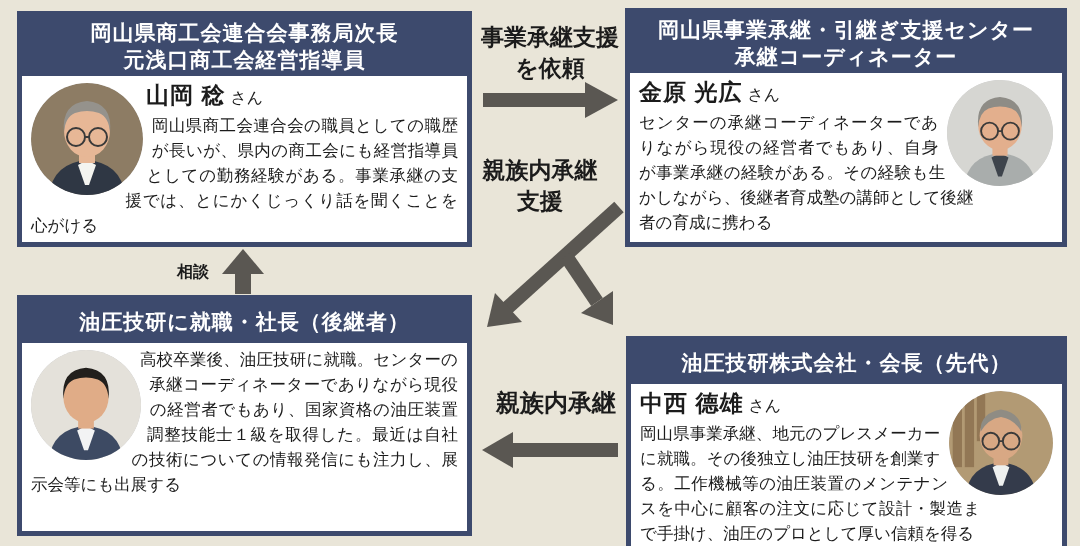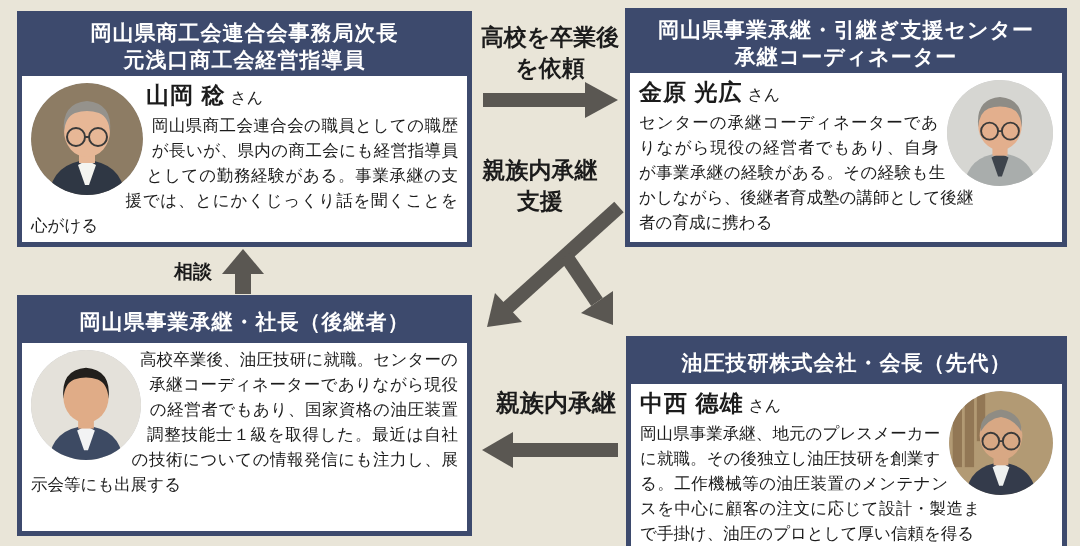--- a/index.html
+++ b/index.html
@@ -42,21 +42,21 @@
   .bio{margin:0; font-size:16.5px; line-height:25px; text-align:justify;}
 
   #box-1{left:17px;  top:11px;  width:455px; height:236px;}
   #box-2{left:625px; top:8px;   width:442px; height:239px;}
   #box-3{left:17px;  top:295px; width:455px; height:241px;}
   #box-4{left:626px; top:293px; width:441px; height:243px;margin-top:43px;}
 
   .alabel{position:absolute; z-index:3; text-align:center; font-weight:600; white-space:pre-line;}
   #label-request       {left:462px; top:22px;  width:176px; font-size:23px; line-height:31px;}
   #label-family-support{left:465px; top:155px; width:150px; font-size:23px; line-height:31px;}
-  #label-consult       {left:158px; top:257px; width:70px;  font-size:19px; line-height:30px;}
+  #label-consult       {left:158px; top:257px; width:70px;  font-size:16px; line-height:30px;}
   #label-succession    {left:480px; top:388px; width:152px; font-size:24px; line-height:30px;}
 </style>
 </head>
 <body>
 
 <div class="canvas">
 
   <svg class="arrows" viewBox="0 0 1080 546" width="1080" height="546" aria-hidden="true">
     <g>
       <rect x="483" y="93" width="102" height="14"></rect>
@@ -71,21 +71,21 @@
       <polygon points="487,327 495,293 522,322"></polygon>
       <line x1="566" y1="256" x2="597" y2="302"></line>
       <polygon points="613,325 581,313 613,291"></polygon>
     </g>
     <g>
       <rect x="513" y="443" width="105" height="14"></rect>
       <polygon points="513,432 513,468 482,450"></polygon>
     </g>
   </svg>
 
-  <div class="alabel" id="label-request">高校を卒業後
+  <div class="alabel" id="label-request">事業承継支援
 を依頼</div>
   <div class="alabel" id="label-family-support">親族内承継
 支援</div>
   <div class="alabel" id="label-consult">相談</div>
   <div class="alabel" id="label-succession">親族内承継</div>
 
   <section class="pbox" id="box-2">
     <header>岡山県事業承継・引継ぎ支援センター
 承継コーディネーター</header>
     <div class="content">
@@ -127,21 +127,21 @@
               <path d="M54 54 h4"></path>
             </g>
           </svg>
         </div>
       <div class="name-row"><span>山岡 稔</span><span class="hono">さん</span></div>
       <p class="bio">岡山県商工会連合会の職員としての職歴が長いが、県内の商工会にも経営指導員としての勤務経験がある。事業承継の支援では、とにかくじっくり話を聞くことを心がける</p>
     </div>
   </section>
 
   <section class="pbox" id="box-3">
-    <header class="single">岡山県事業承継・社長（後継者）</header>
+    <header class="single">油圧技研に就職・社長（後継者）</header>
     <div class="content">
       <div class="photo left p3">
           <svg viewBox="0 0 112 112" aria-hidden="true">
             <circle cx="56" cy="56" r="56" fill="#e4e1da"></circle>
             <path d="M18 112 Q22 80 56 77 Q90 80 94 112 Z" fill="#3d4a63"></path>
             <path d="M47 82 L56 77 L65 82 L58 102 L54 102 Z" fill="#f2f3f4"></path>
             <rect x="48" y="64" width="16" height="16" fill="#e0ac87"></rect>
             <ellipse cx="56" cy="48" rx="23" ry="26" fill="#e0ac87"></ellipse>
             <path d="M33 50 Q30 20 56 18 Q82 20 79 50 Q78 34 68 30 Q56 26 44 30 Q34 34 33 50 Z" fill="#221f1c"></path>
           </svg>

